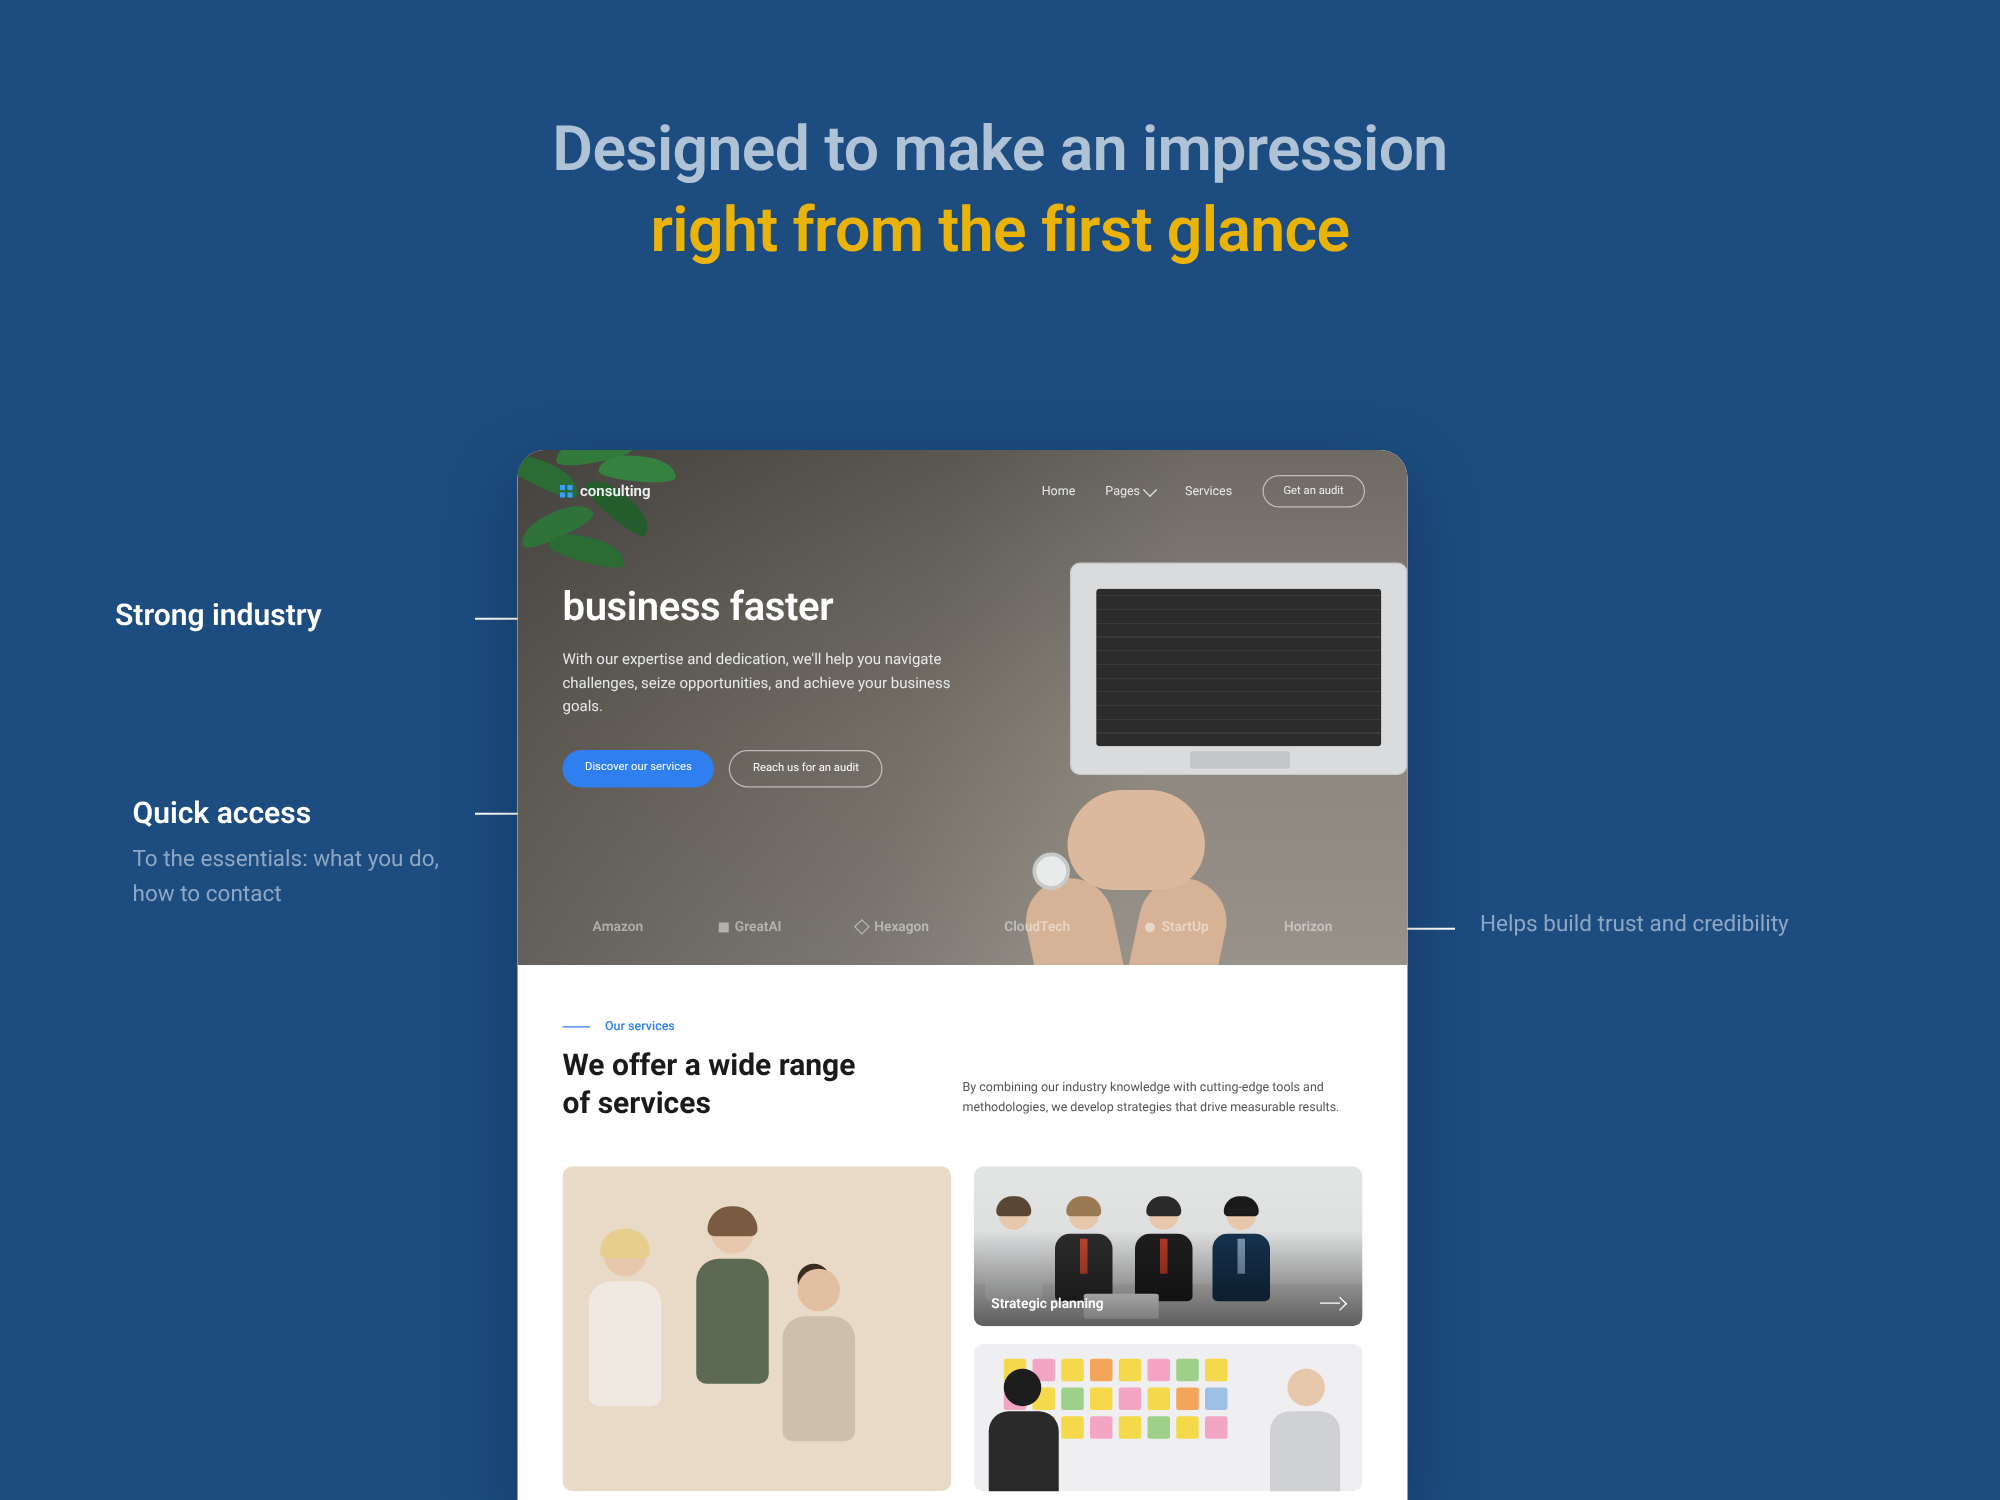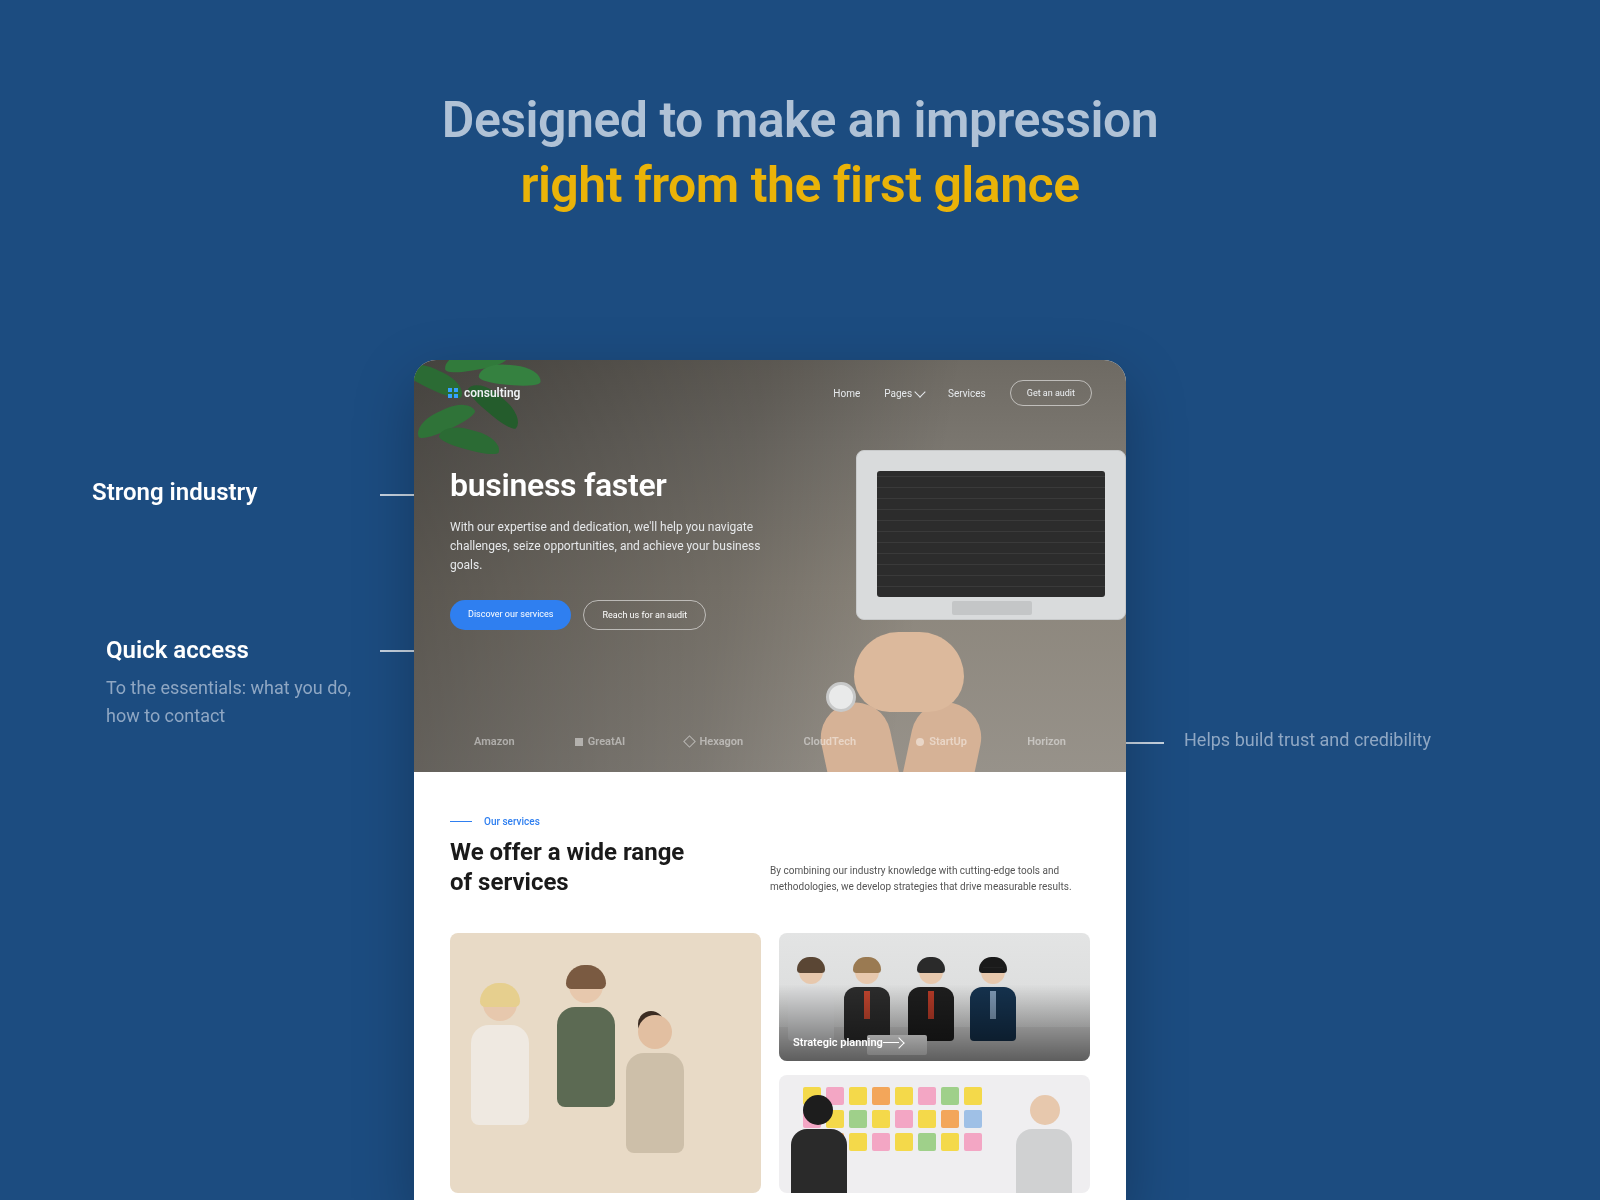--- a/index.html
+++ b/index.html
@@ -136,21 +136,21 @@
 .svc-head{display:flex;justify-content:space-between;align-items:flex-start;gap:40px;margin-top:10px}
 .svc-title{font-size:24px;font-weight:700;color:#1a1a1a;line-height:1.25;max-width:260px}
 .svc-desc{font-size:10px;color:#555;line-height:1.6;max-width:320px;margin-top:26px}
 
 .cards{display:flex;gap:18px;margin-top:36px}
 .col{display:flex;flex-direction:column;gap:14px;flex:1}
 .card{position:relative;border-radius:8px;overflow:hidden}
 .card.tall{height:260px}
 .card.short{height:128px}
 .card.short2{height:118px}
-.card .ov{position:absolute;left:14px;bottom:12px;right:14px;color:#fff;font-size:11px;font-weight:600;display:flex;justify-content:flex-start;align-items:center}
+.card .ov{position:absolute;left:14px;bottom:12px;right:14px;color:#fff;font-size:11px;font-weight:600;display:flex;justify-content:space-between;align-items:center}
 .card .arrow-r{width:20px;height:8px;position:relative}
 .card .arrow-r::before{content:"";position:absolute;left:0;top:3px;width:16px;height:1.5px;background:#fff}
 .card .arrow-r::after{content:"";position:absolute;right:0;top:0;width:7px;height:7px;border-top:1.5px solid #fff;border-right:1.5px solid #fff;transform:rotate(45deg)}
 
 
 .scene-a{background:#e8dac6;height:100%;position:relative}
 .scene-a .p1{position:absolute;left:18px;top:54px;width:64px;height:160px}
 .scene-a .p2{position:absolute;left:96px;top:36px;width:80px;height:190px}
 .scene-a .p3{position:absolute;left:170px;top:82px;width:70px;height:140px}
 .person .head{width:34px;height:34px;border-radius:50%;background:#e7c8ad;margin:0 auto}

